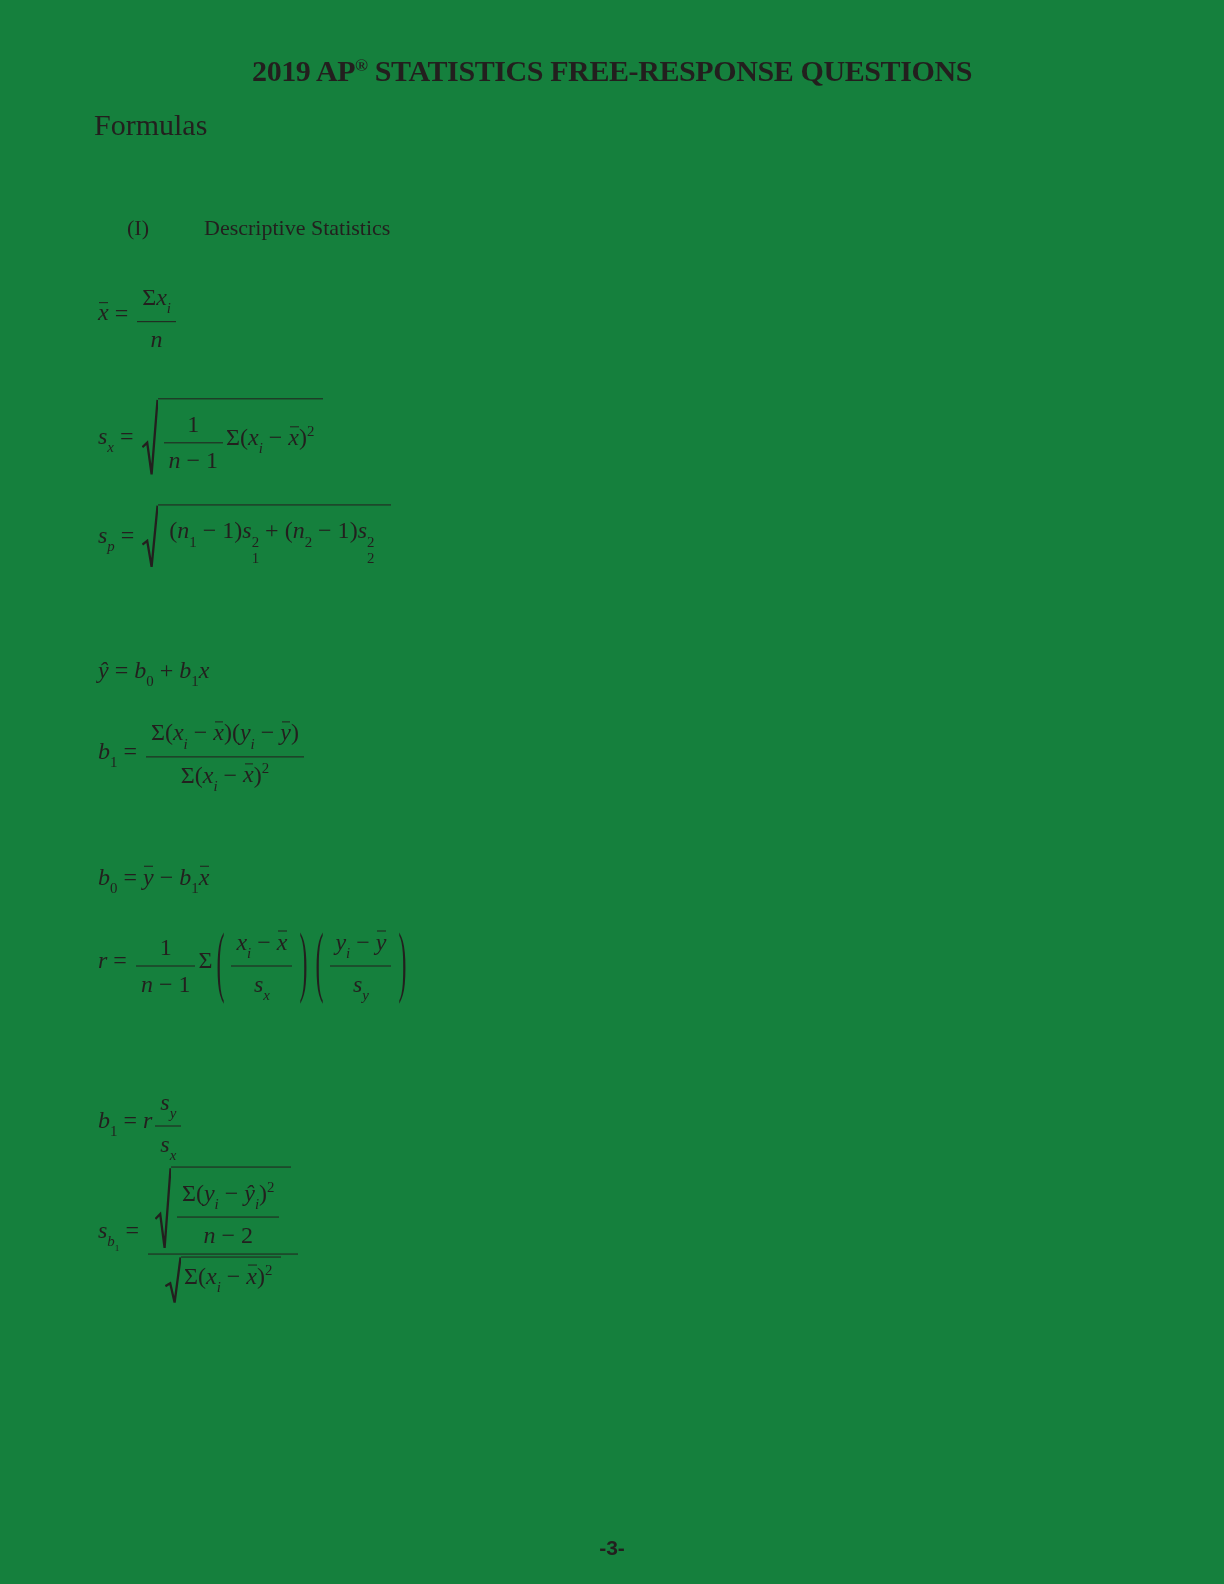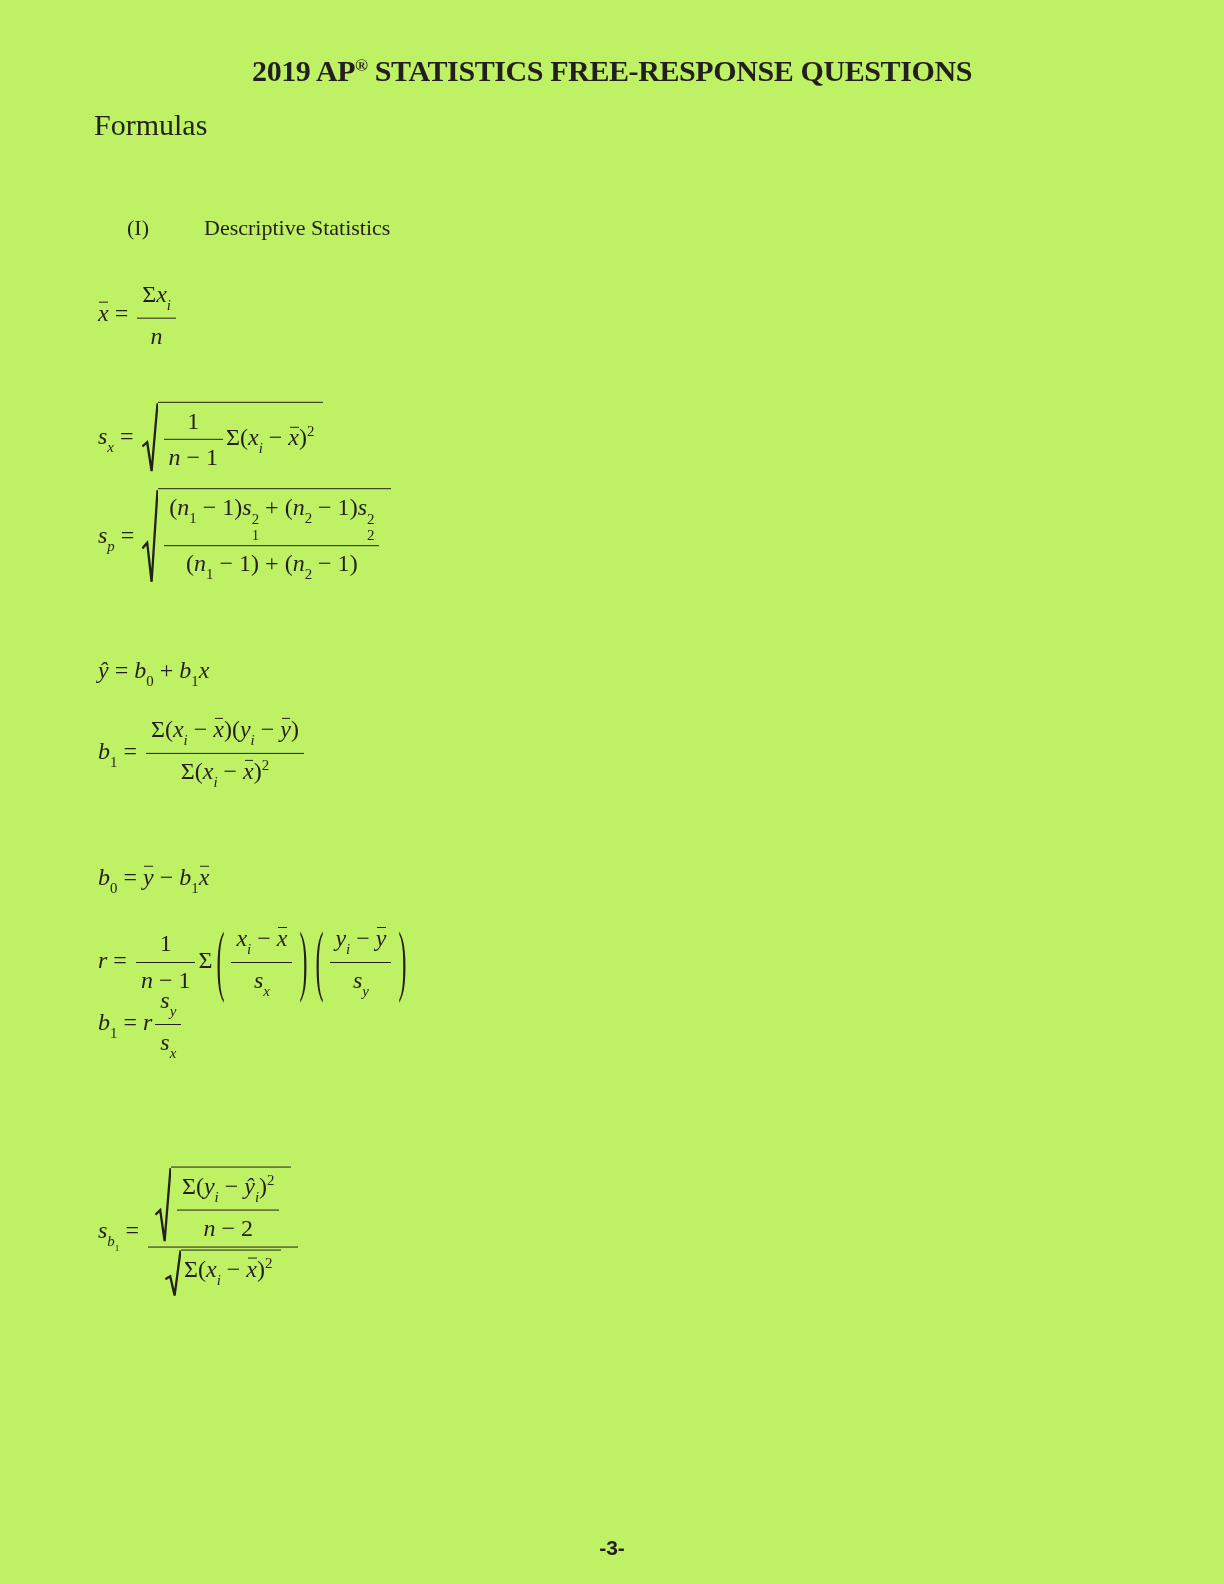--- a/index.html
+++ b/index.html
@@ -1,18 +1,18 @@
 <!DOCTYPE html>
 <html><head>
 <meta charset="utf-8">
 <style>
   html,body{margin:0;padding:0;background:#ffffff;}
   body{width:1224px;height:1584px;position:relative;overflow:hidden;
        font-family:"Liberation Serif","DejaVu Serif",serif;color:#231f1e;}
-  .page{position:absolute;inset:0;background:#bef264;}
+  .page{position:absolute;inset:0;background:#15803d;}
 
   .header{position:absolute;top:54px;left:0;width:100%;text-align:center;
           font-weight:bold;font-size:30px;letter-spacing:-0.4px;line-height:1.1;}
   .header .reg{font-size:0.58em;vertical-align:0.55em;}
 
   .formulas-title{position:absolute;top:108px;left:94px;font-weight:normal;font-size:30px;line-height:1.1;}
 
   .section-row{position:absolute;top:215px;left:95px;font-size:22px;line-height:1.2;margin-left:32px;}
   .section-row .marker{display:inline-block;width:77px;}
 
@@ -22,38 +22,38 @@
   
   .fm{position:absolute;left:98px;transform:translateY(-50%);
       font-size:24px;line-height:1.3;white-space:nowrap;font-style:normal;}
   #f-sample-mean{top:315px;}
   #f-sample-sd{top:438px;}
   #f-pooled-sd{top:537px;}
   #f-regression-line{top:673px;}
   #f-slope{top:753px;}
   #f-intercept{top:880px;}
   #f-correlation{top:962px;}
-  #f-slope-from-r{top:1024px;}
+  #f-slope-from-r{top:1122px;}
   #f-slope-se{top:1232px;}
 
   .t-i{font-style:italic;}
   .t-r{font-style:normal;}
   .t-o{font-style:italic;position:relative;display:inline-block;}
   .t-o::after{content:"";position:absolute;left:0.06em;right:0.02em;top:0.18em;
               border-top:1.7px solid currentColor;}
   .t-sub{font-size:0.62em;font-style:italic;vertical-align:-0.55em;}
   .t-dsub{font-size:0.62em;font-style:normal;vertical-align:-0.55em;}
   .t-sup{font-size:0.62em;font-style:normal;vertical-align:0.62em;}
 
   .t-ss{display:inline-flex;flex-direction:column;align-items:flex-start;
         font-size:0.62em;font-style:normal;line-height:1.05;vertical-align:-0.6em;}
   .t-ss .s-t,.t-ss .s-b{display:block;}
 
   .t-frac{display:inline-block;vertical-align:middle;text-align:center;margin:0 3px;}
-  .t-frac .fr-n{display:block;padding:0 5px 2px;}
+  .t-frac .fr-n{display:block;padding:0 5px 2px;margin-top:7px;}
   .t-frac .fr-d{display:block;border-top:1.8px solid currentColor;padding:2px 5px 0;}
 
   .t-sqrt{display:inline-flex;align-items:stretch;vertical-align:middle;margin:0 2px;}
   .t-sqrt > svg{display:block;width:16px;flex:0 0 16px;height:auto;}
   .t-sqrt .sq-b{display:block;border-top:1.8px solid currentColor;padding:3px 9px 1px 3px;}
 
   .t-bp{display:inline-block;font-style:normal;vertical-align:middle;
         transform:scaleY(3.3);margin:0 4px;}
 </style>
 </head>
@@ -79,21 +79,21 @@
   <div class="fm" id="f-pooled-sd"><span class="t-i">s</span><span class="t-sub">p</span><span class="t-r"> = </span><span class="t-sqrt">
         <svg viewBox="0 0 20 60" preserveAspectRatio="none">
           <path d="M0.5 37 L6.5 33.5 L12 57.5 L19.4 1.2" fill="none" stroke="currentColor" stroke-width="2.3" stroke-linejoin="miter" vector-effect="non-scaling-stroke"></path>
         </svg>
         <span class="sq-b"><span class="t-frac"><span class="fr-n"><span class="t-r">(</span><span class="t-i">n</span><span class="t-dsub">1</span><span class="t-r"> − 1</span><span class="t-r">)</span><span class="t-i">s</span><span class="t-ss">
                 <span class="s-t">2</span>
                 <span class="s-b">1</span>
               </span><span class="t-r"> + </span><span class="t-r">(</span><span class="t-i">n</span><span class="t-dsub">2</span><span class="t-r"> − 1</span><span class="t-r">)</span><span class="t-i">s</span><span class="t-ss">
                 <span class="s-t">2</span>
                 <span class="s-b">2</span>
-              </span></span><span class="fr-d"><span class="t-r">(</span><span class="t-i">n</span><span class="t-dsub">1</span><span class="t-r"> − 1</span><span class="t-r">)</span><span class="t-r"> + </span><span class="t-r">(</span><span class="t-i">n</span><span class="t-dsub">2</span><span class="t-r"> − 1</span><span class="t-r">)</span></span></span></span>
+              </span></span></span></span>
       </span></div>
   <div class="fm" id="f-regression-line"><span class="t-i">ŷ</span><span class="t-r"> = </span><span class="t-i">b</span><span class="t-dsub">0</span><span class="t-r"> + </span><span class="t-i">b</span><span class="t-dsub">1</span><span class="t-i">x</span></div>
   <div class="fm" id="f-slope"><span class="t-i">b</span><span class="t-dsub">1</span><span class="t-r"> = </span><span class="t-frac"><span class="fr-n"><span class="t-r">Σ</span><span class="t-r">(</span><span class="t-i">x</span><span class="t-sub">i</span><span class="t-r"> − </span><span class="t-o">x</span><span class="t-r">)</span><span class="t-r">(</span><span class="t-i">y</span><span class="t-sub">i</span><span class="t-r"> − </span><span class="t-o">y</span><span class="t-r">)</span></span><span class="fr-d"><span class="t-r">Σ</span><span class="t-r">(</span><span class="t-i">x</span><span class="t-sub">i</span><span class="t-r"> − </span><span class="t-o">x</span><span class="t-r">)</span><span class="t-sup">2</span></span></span></div>
   <div class="fm" id="f-intercept"><span class="t-i">b</span><span class="t-dsub">0</span><span class="t-r"> = </span><span class="t-o">y</span><span class="t-r"> − </span><span class="t-i">b</span><span class="t-dsub">1</span><span class="t-o">x</span></div>
   <div class="fm" id="f-correlation"><span class="t-i">r</span><span class="t-r"> = </span><span class="t-frac"><span class="fr-n"><span class="t-r">1</span></span><span class="fr-d"><span class="t-i">n</span><span class="t-r"> − 1</span></span></span><span class="t-r">Σ</span><span class="t-bp">(</span><span class="t-frac"><span class="fr-n"><span class="t-i">x</span><span class="t-sub">i</span><span class="t-r"> − </span><span class="t-o">x</span></span><span class="fr-d"><span class="t-i">s</span><span class="t-sub">x</span></span></span><span class="t-bp">)</span><span class="t-bp">(</span><span class="t-frac"><span class="fr-n"><span class="t-i">y</span><span class="t-sub">i</span><span class="t-r"> − </span><span class="t-o">y</span></span><span class="fr-d"><span class="t-i">s</span><span class="t-sub">y</span></span></span><span class="t-bp">)</span></div>
   <div class="fm" id="f-slope-from-r"><span class="t-i">b</span><span class="t-dsub">1</span><span class="t-r"> = </span><span class="t-i">r</span><span class="t-frac"><span class="fr-n"><span class="t-i">s</span><span class="t-sub">y</span></span><span class="fr-d"><span class="t-i">s</span><span class="t-sub">x</span></span></span></div>
   <div class="fm" id="f-slope-se"><span class="t-i">s</span><span class="t-sub"><span class="t-i">b</span><span class="t-dsub">1</span></span><span class="t-r"> = </span><span class="t-frac"><span class="fr-n"><span class="t-sqrt">
             <svg viewBox="0 0 20 60" preserveAspectRatio="none">
               <path d="M0.5 37 L6.5 33.5 L12 57.5 L19.4 1.2" fill="none" stroke="currentColor" stroke-width="2.3" stroke-linejoin="miter" vector-effect="non-scaling-stroke"></path>
             </svg>

